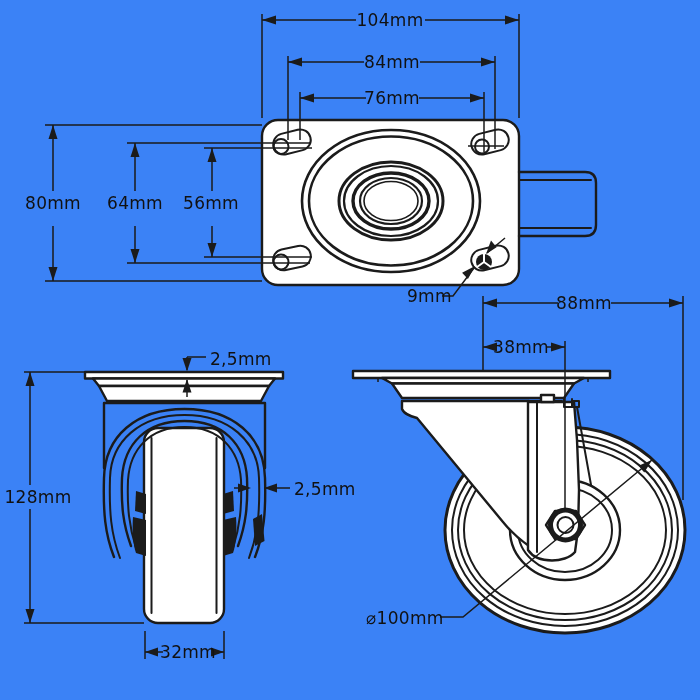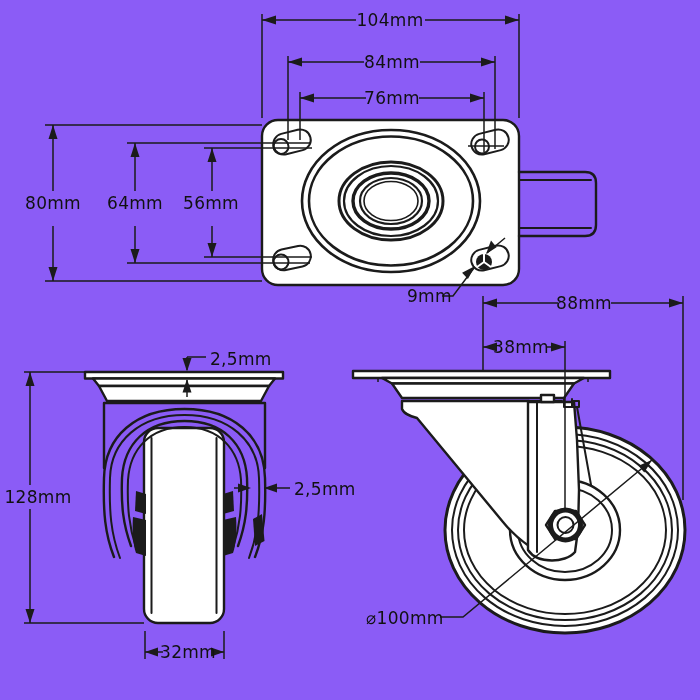--- a/index.html
+++ b/index.html
@@ -1,16 +1,16 @@
 <!DOCTYPE html>
 <html><head>
 <meta charset="utf-8">
 <style>
   html,body{margin:0;padding:0;background:#ffffff;}
-  .stage{position:relative;width:700px;height:700px;background:#8b5cf6;overflow:hidden;}
+  .stage{position:relative;width:700px;height:700px;background:#3b82f6;overflow:hidden;}
   svg{display:block;}
   .ol{fill:none;stroke:#1b1b1b;stroke-width:2.4;stroke-linejoin:round;stroke-linecap:round;}
   .ol2{fill:none;stroke:#1b1b1b;stroke-width:2;stroke-linejoin:round;stroke-linecap:round;}
   .olw{fill:#ffffff;stroke:#1b1b1b;stroke-width:2.4;stroke-linejoin:round;stroke-linecap:round;}
   .dim{fill:none;stroke:#1b1b1b;stroke-width:1.5;stroke-linecap:butt;}
   .arr{fill:#1b1b1b;stroke:none;}
   .blk{fill:#1b1b1b;stroke:none;}
   .wht{fill:none;stroke:#ffffff;stroke-width:2;stroke-linecap:butt;}
   text{font-family:"DejaVu Sans","Liberation Sans",sans-serif;font-size:17px;fill:#111111;letter-spacing:0.3px;}
   .tc{text-anchor:middle;}

